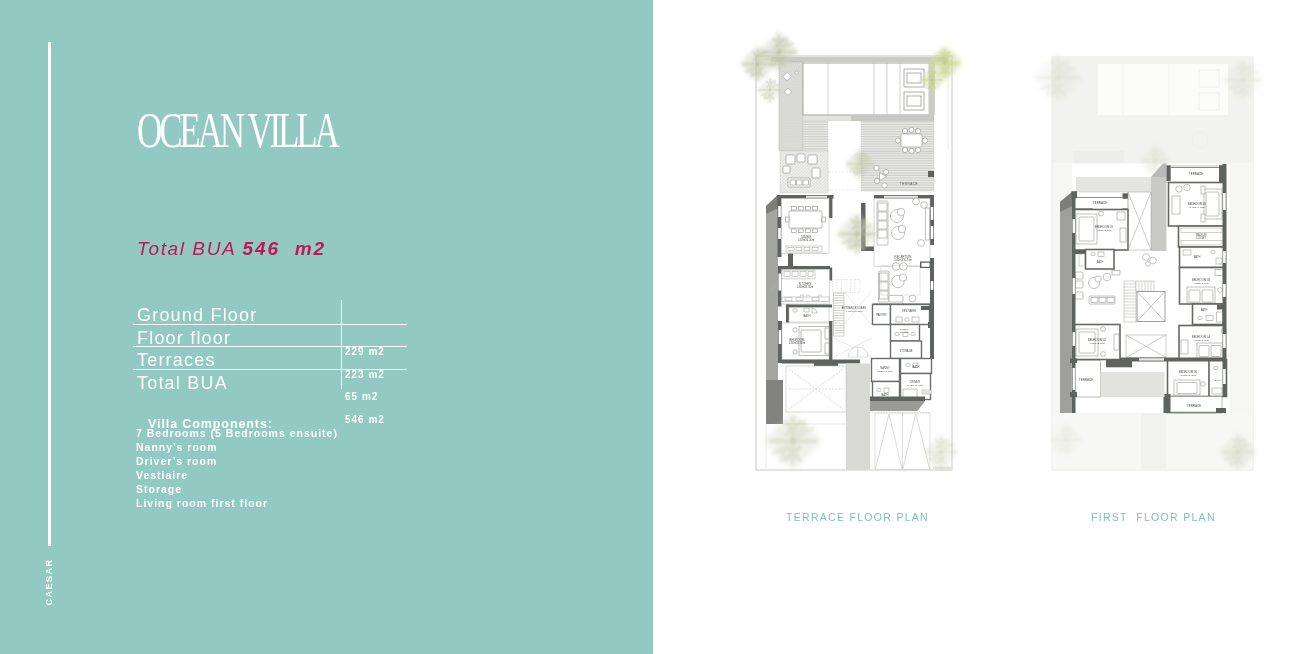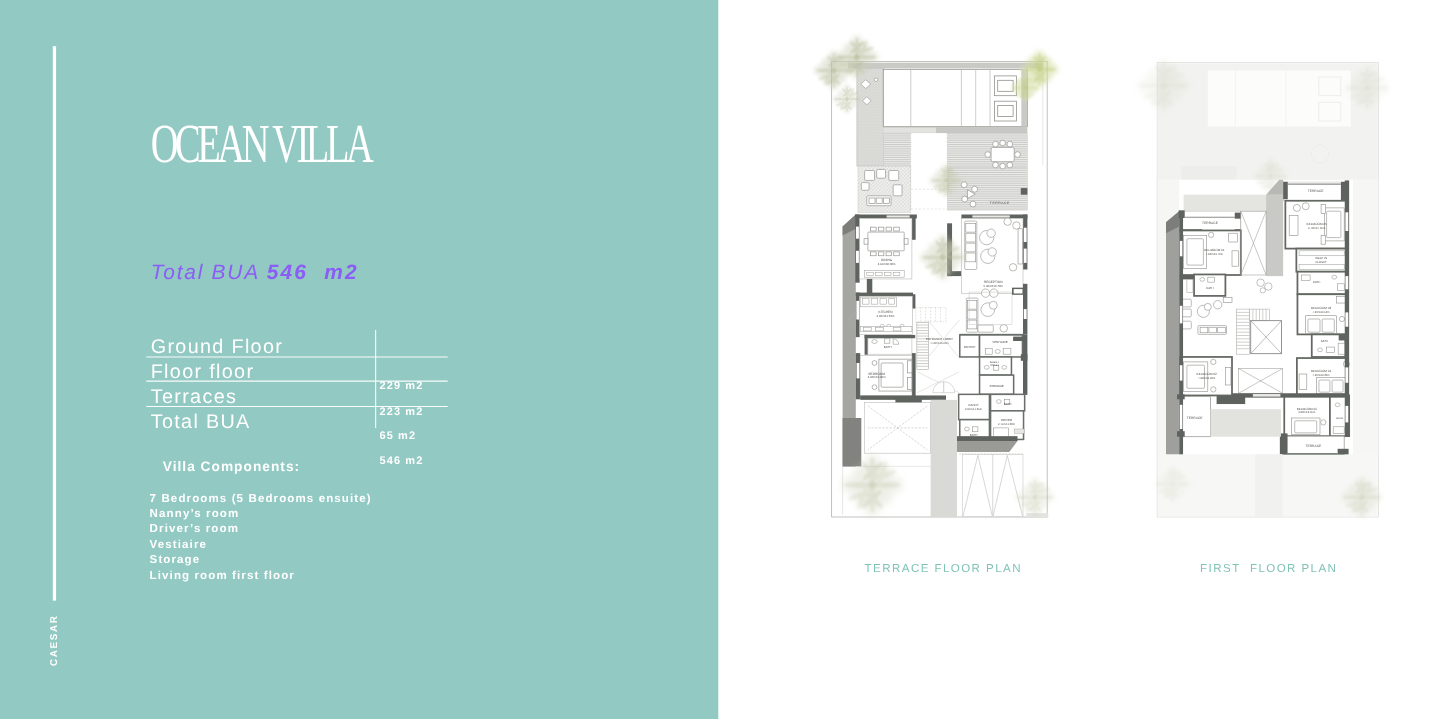--- a/index.html
+++ b/index.html
@@ -6,32 +6,32 @@
   body{width:1312px;height:654px;position:relative;background:#ffffff;overflow:hidden;
        font-family:"Liberation Sans", sans-serif;}
   .panel{position:absolute;left:0;top:0;width:653px;height:654px;background:#92c9c3;}
   .vline{position:absolute;left:48px;top:42px;width:2.5px;height:504px;background:#ffffff;}
   .caesar{position:absolute;left:20px;top:576px;width:60px;height:12px;color:#fff;
       font-size:9px;font-weight:bold;letter-spacing:1.5px;text-align:center;
       transform:rotate(-90deg);transform-origin:center center;white-space:nowrap;}
   .title{position:absolute;left:137px;top:101px;color:#fff;
       font-family:"Liberation Serif", serif;font-size:50px;letter-spacing:-4.5px;
       transform:scaleX(0.70);transform-origin:left top;white-space:nowrap;}
-  .totalbua{position:absolute;left:137px;top:238px;color:#8b5cf6;font-style:italic;
+  .totalbua{position:absolute;left:137px;top:238px;color:#be185d;font-style:italic;
       font-size:19px;letter-spacing:1.6px;}
   .totalbua b{letter-spacing:2px;}
   .tbl{position:absolute;left:133px;top:302px;width:274px;color:#fff;}
   .tbl .row{position:relative;height:21.7px;}
   .tbl .row .lab{position:absolute;left:4px;top:3px;font-size:18px;letter-spacing:1.2px;}
   .tbl .row .val{position:absolute;left:212px;top:3px;font-size:10px;font-weight:bold;letter-spacing:1px;margin-top:41px;}
   .tbl .sep{border-bottom:1px solid rgba(255,255,255,.95);}
   .tbl .vbar{position:absolute;left:208px;top:-2px;width:1px;height:89px;background:rgba(255,255,255,.95);}
   .comp{position:absolute;left:148px;top:417px;color:#fff;font-weight:bold;
       font-size:12.5px;letter-spacing:0.9px;}
-  .list{position:absolute;left:136px;top:446px;color:#fff;font-weight:bold;
+  .list{position:absolute;left:136px;top:426px;color:#fff;font-weight:bold;
       font-size:10.5px;letter-spacing:1px;line-height:14px;}
   .planlabel{position:absolute;top:511px;color:#7fc3b6;font-size:10.5px;letter-spacing:1.3px;}
 </style>
 </head>
 <body>
 
 <div class="panel"></div>
 
 <div class="vline"></div>
 

